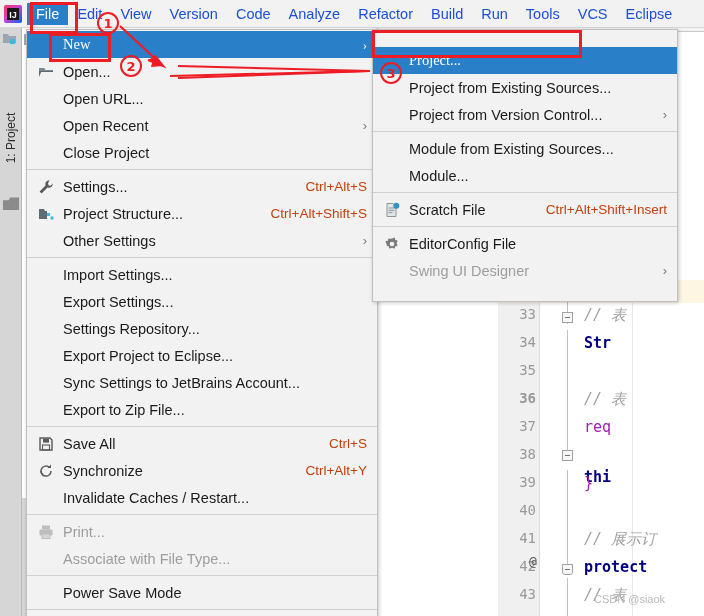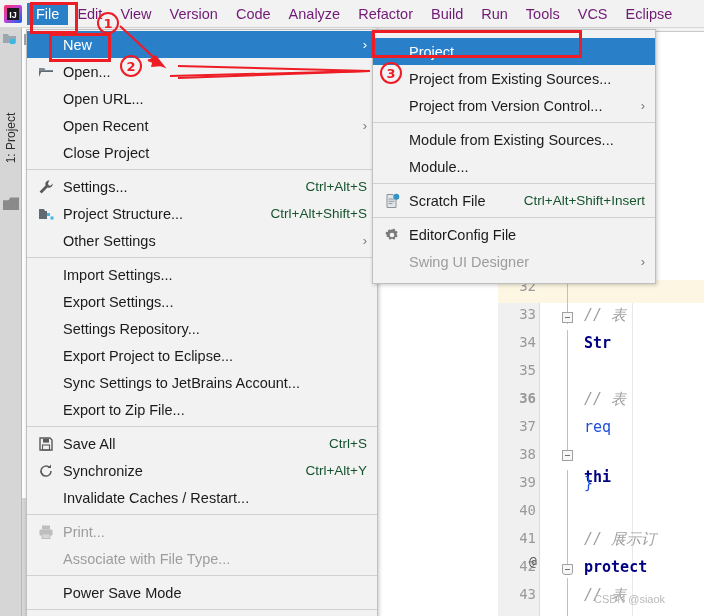--- a/index.html
+++ b/index.html
@@ -51,21 +51,21 @@
     font-family: "DejaVu Sans Mono", monospace;
     font-size: 14px;
     color: #999999;
   }
   .code-line {
     position: absolute;
     left: 584px;
     font-family: "DejaVu Sans Mono", monospace;
     font-size: 15px;
     white-space: pre;
-    color: #1d4ed8;
+    color: #a21caf;
   }
   .code-line.kw { color: #000080; font-weight: bold; }
   .code-line.cmt { color: #9f9f9f; font-style: italic; }
   .hl-row {
     position: absolute;
     left: 498px;
     width: 206px;
     height: 23px;
     background: #fdf6e3;
   }
@@ -179,21 +179,21 @@
     display: flex;
     align-items: center;
   }
   .idea-logo {
     width: 20px; height: 20px;
     margin-left: 3px; margin-right: 4px;
     flex: 0 0 auto;
   }
   .menu-item {
     font-size: 14.5px;
-    color: #701a75;
+    color: #1d4ed8;
     padding: 3px 9px;
     white-space: nowrap;
     cursor: default;
   }
   .menu-item.active {
     background: #2a7fc9;
     color: #ffffff;
   }
 
   
@@ -212,26 +212,26 @@
     height: 27px;
     display: flex;
     align-items: center;
     font-size: 14.5px;
     color: #1b1b1b;
     padding-left: 36px;
     padding-right: 10px;
     cursor: default;
     white-space: nowrap;
   }
-  .mrow.sel { background: #2a7fc9; color: #ffffff; }
+  .mrow.sel { background: #2a7fc9; color: #ffffff; font-family: Liberation Serif, serif; }
   .mrow.disabled { color: #9d9d9d; text-align: center; }
   .mrow .shortcut {
     margin-left: auto;
     font-size: 13.5px;
-    color: #14532d;
+    color: #c2410c;
     padding-left: 22px;
   }
   .mrow .arrow {
     margin-left: auto;
     font-size: 13px;
     color: #777;
     padding-left: 16px;
   }
   .mrow.sel .arrow { color: #ffffff; }
   .msep {
@@ -243,25 +243,25 @@
     position: absolute;
     left: 11px; top: 50%;
     transform: translateY(-50%);
     width: 16px; height: 16px;
   }
 
   
   .new-menu {
     position: absolute;
     left: 372px; top: 29px;
-    width: 284px;
+    width: 306px;
     background: #f2f2f2;
     border: 1px solid #bfbfbf;
     box-shadow: 1px 1px 4px rgba(0,0,0,0.22);
-    padding: 8px 0;
+    padding: 17px 0;
     z-index: 50;
   }
 
   
   .annot {
     position: absolute;
     border: 3px solid #ee1c25;
     background: transparent;
     pointer-events: none;
     z-index: 90;

